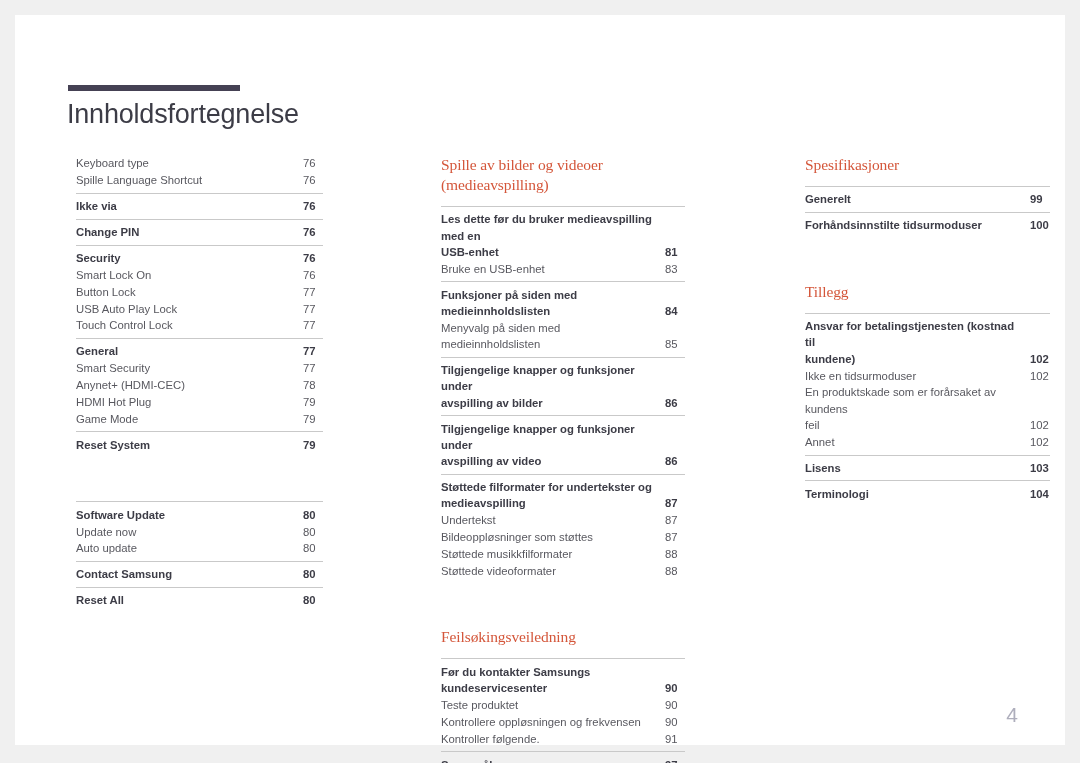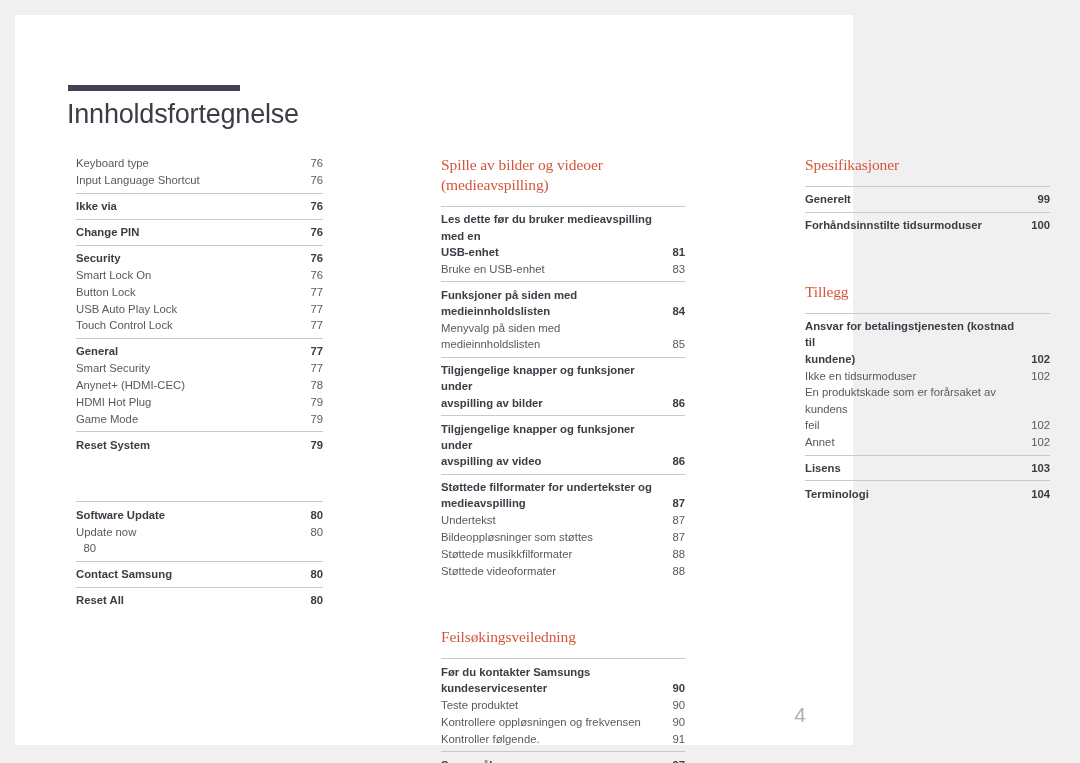--- a/index.html
+++ b/index.html
@@ -10,21 +10,21 @@
     width: 1080px;
     height: 763px;
     background: #f0f0f0;
     font-family: "Liberation Sans", sans-serif;
     overflow: hidden;
   }
   .page {
     position: absolute;
     left: 15px;
     top: 15px;
-    width: 838px;
+    width: 1050px;
     height: 730px;
     background: #ffffff;
   }
   .title-rule {
     position: absolute;
     left: 53px;
     top: 70px;
     width: 172px;
     height: 6px;
     background: #454154;
@@ -89,21 +89,21 @@
     font-weight: 600;
     color: #3c3c46;
   }
   .entry .label {
     flex: 1 1 auto;
     padding-right: 6px;
     white-space: pre-line;
   }
   .entry .pg {
     flex: 0 0 auto;
-    text-align: right;
+    text-align: left;
     min-width: 20px;
     align-self: flex-end;
   }
   .entry.bold .pg { font-weight: 600; }
 
   .page-number {
     position: absolute;
     right: 47px;
     top: 688px;
     font-size: 21px;
@@ -121,21 +121,21 @@
 
   <div class="columns" id="columns-root">
       <div class="col col-1">
         <div class="section">
           <div class="group no-rule">
             <div class="entry">
               <span class="label">Keyboard type</span>
               <span class="pg">76</span>
             </div>
             <div class="entry">
-              <span class="label">Input Language Shortcut</span>
+              <span class="label">Spille Language Shortcut</span>
               <span class="pg">76</span>
             </div>
           </div>
           <div class="group">
             <div class="entry bold">
               <span class="label">Ikke via</span>
               <span class="pg">76</span>
             </div>
           </div>
           <div class="group">
@@ -200,20 +200,21 @@
           <div class="group">
             <div class="entry bold">
               <span class="label">Software Update</span>
               <span class="pg">80</span>
             </div>
             <div class="entry">
               <span class="label">Update now</span>
               <span class="pg">80</span>
             </div>
             <div class="entry">
+              <span class="label">Auto update</span>
               <span class="pg">80</span>
             </div>
           </div>
           <div class="group">
             <div class="entry bold">
               <span class="label">Contact Samsung</span>
               <span class="pg">80</span>
             </div>
           </div>
           <div class="group">

